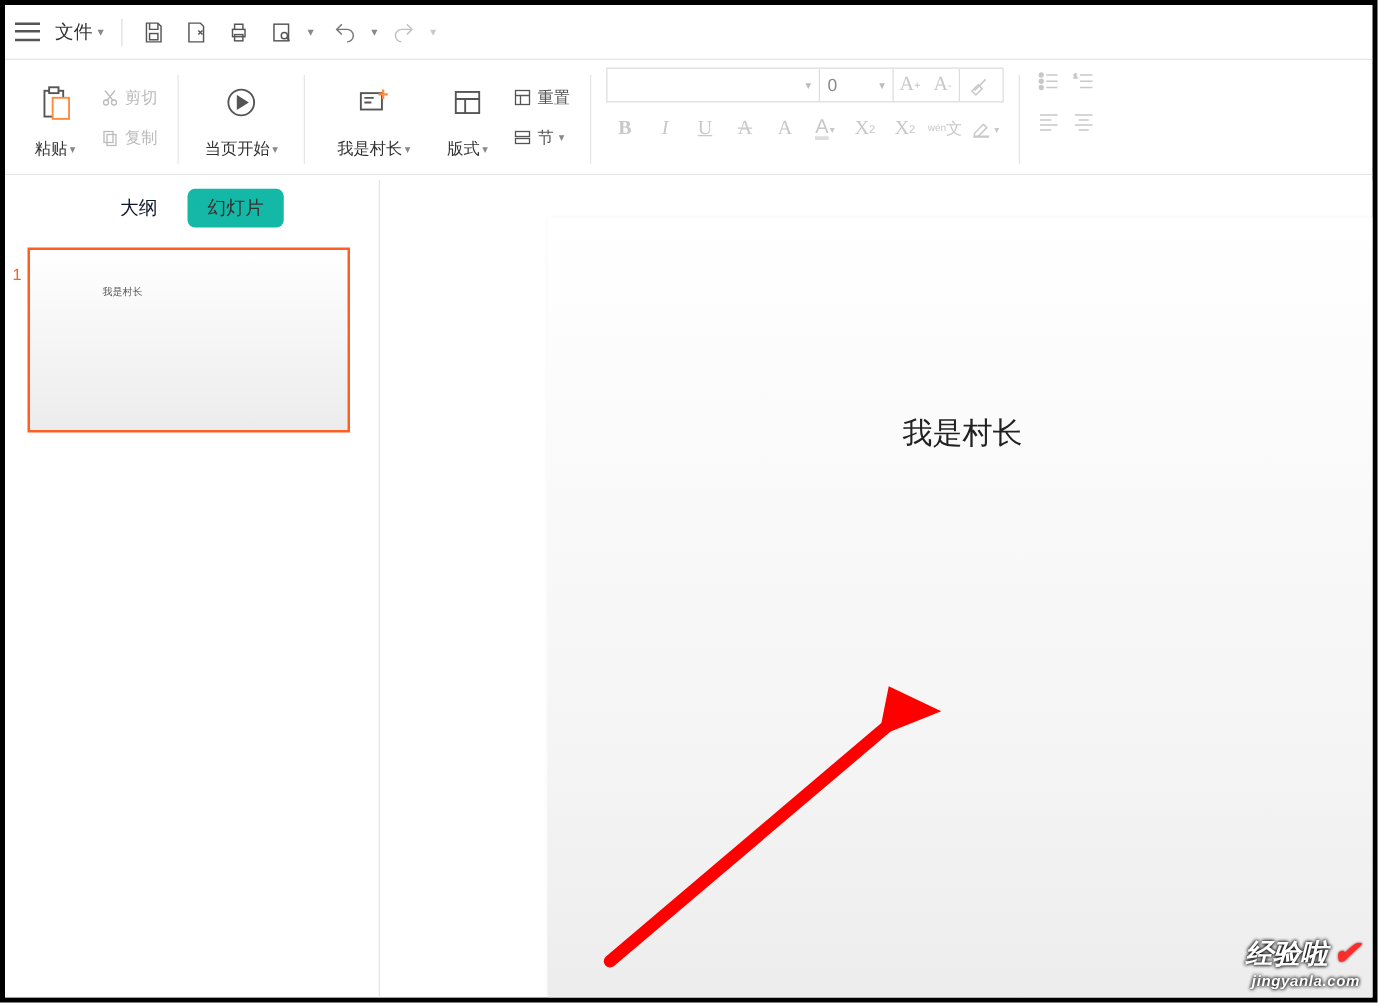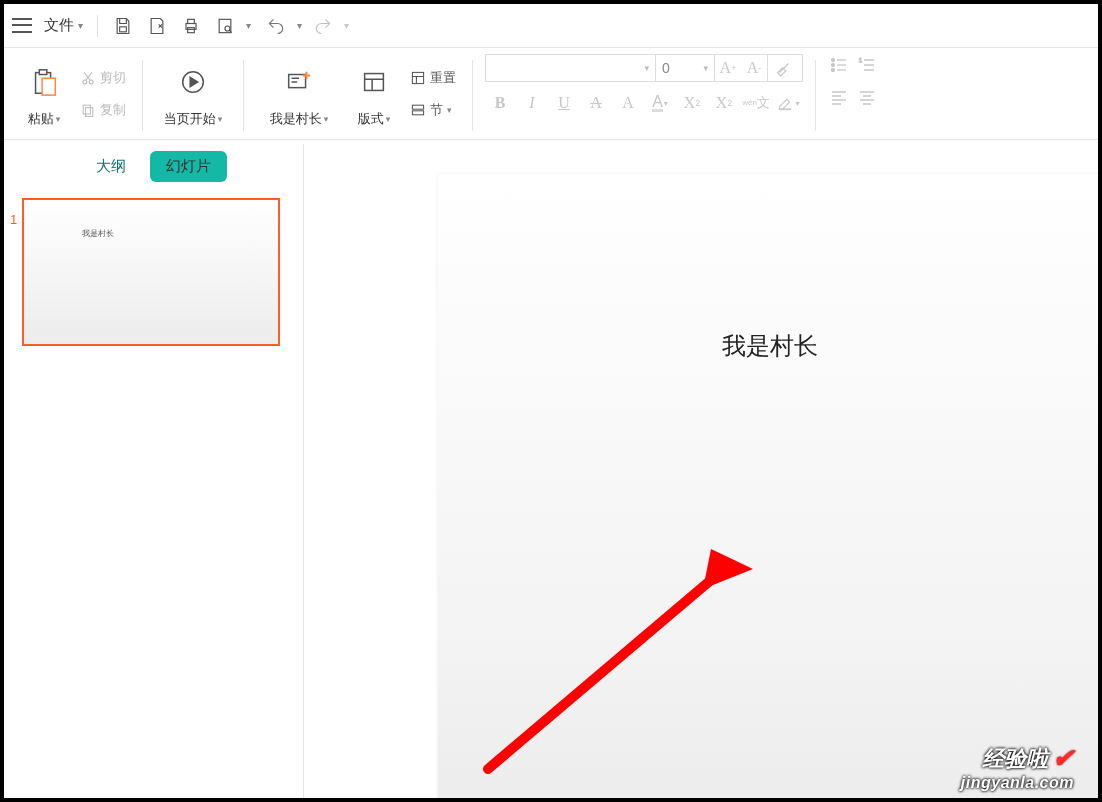--- a/index.html
+++ b/index.html
@@ -52,39 +52,39 @@
 
   .para-box { display:flex; flex-direction:column; gap:10px; padding-top:2px; }
   .para-row { display:flex; align-items:center; gap:6px; }
   .para-row .pb { width:22px; height:22px; display:flex; align-items:center; justify-content:center; color:#c8c8c8; cursor:pointer; }
   .para-row .pb svg { width:18px; height:18px; stroke:#c8c8c8; fill:none; stroke-width:1.3; }
 
   
   .workspace { position:absolute; top:140px; left:0; right:0; bottom:0; display:flex; }
   .side-panel { width:300px; border-right:1px solid #e5e5e5; background:#fff; display:flex; flex-direction:column; }
   .side-tabs { height:44px; display:flex; align-items:center; justify-content:center; gap:8px; }
-  .side-tab { font-size:15px; color:#0f766e; padding:6px 16px; border-radius:6px; cursor:pointer; }
+  .side-tab { font-size:15px; color:#0f172a; padding:6px 16px; border-radius:6px; cursor:pointer; }
   .side-tab.active { background:#14b8a6; color:#333; }
   .thumb-area { flex:1; padding:10px 14px; position:relative; }
   .thumb-num { position:absolute; left:6px; top:24px; font-size:13px; color:#ff5e22; }
   .thumb { margin-left:4px; width:258px; height:148px; border:2px solid #ff5e22; background:linear-gradient(#ffffff,#ececec); position:relative; cursor:pointer; }
   .thumb-text { position:absolute; left:58px; top:28px; font-size:8px; color:#555; }
 
   .canvas-area { flex:1; background:#fff; position:relative; overflow:hidden; }
   .slide { position:absolute; left:134px; top:30px; width:900px; height:740px; background:linear-gradient(#ffffff 0%,#f4f4f4 60%,#e8e8e8 100%); box-shadow:0 0 4px rgba(0,0,0,0.08); }
   .slide-text { position:absolute; left:284px; top:156px; font-size:24px; color:#222; }
 
   
   .arrow-svg { position:absolute; left:20px; top:200px; width:420px; height:410px; pointer-events:none; }
 
   
-  .watermark { position:absolute; right:24px; bottom:6px; text-align:right; color:#fff; text-shadow:0 0 3px #000,0 0 3px #000; font-weight:bold; }
+  .watermark { position:absolute; right:10px; bottom:6px; text-align:right; color:#fff; text-shadow:0 0 3px #000,0 0 3px #000; font-weight:bold; }
   .watermark .t1 { font-size:22px; font-style:italic; display:flex; align-items:center; justify-content:flex-end; gap:4px; }
   .watermark .chk { color:#ff2a2a; font-size:26px; text-shadow:0 0 2px #800; }
-  .watermark .t2 { font-size:16px; font-style:italic; letter-spacing:0.5px; }
+  .watermark .t2 { font-size:12px; font-style:italic; letter-spacing:0.5px; }
 </style>
 </head>
 <body>
 
 <div class="top-row">
   <div class="hamburger">
       <span></span>
       <span></span>
       <span></span>
     </div>

